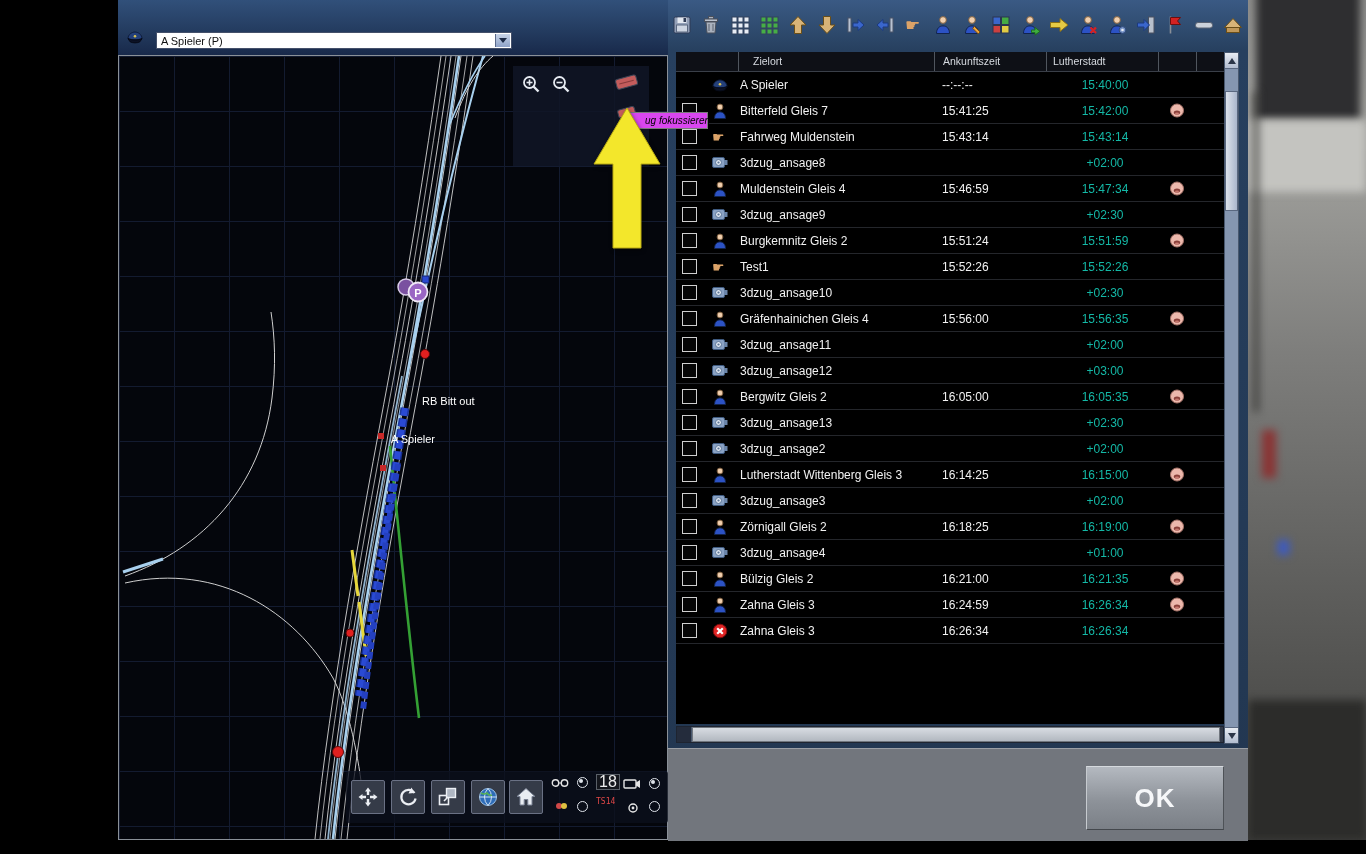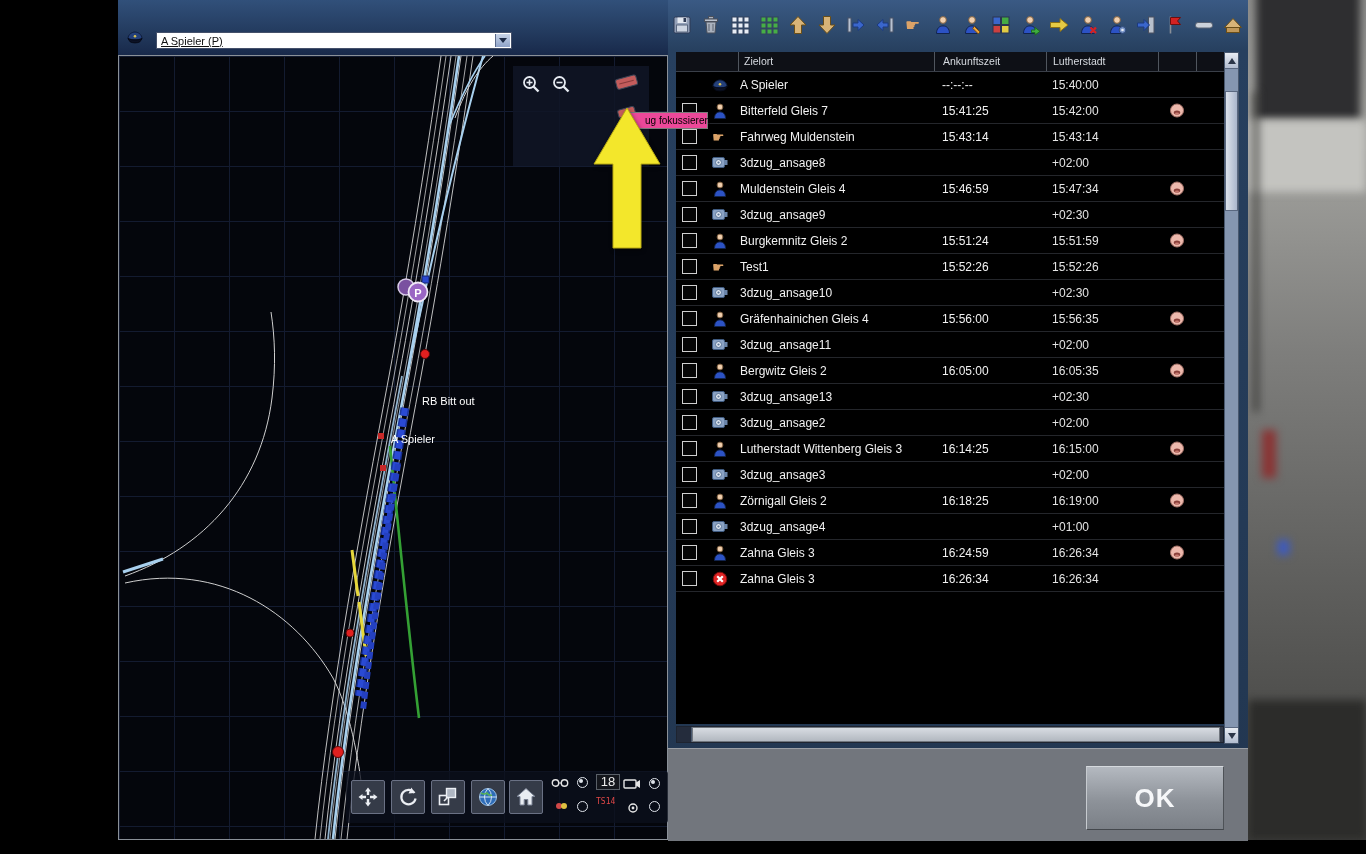--- a/index.html
+++ b/index.html
@@ -2,67 +2,67 @@
 <html><head>
 <meta charset="utf-8">
 <style>
   html,body{margin:0;padding:0;background:#000;}
   body{width:1366px;height:854px;position:relative;overflow:hidden;font-family:"Liberation Sans",sans-serif;}
 
   
   #map-window{position:absolute;left:118px;top:0;width:550px;height:840px;background:#000;}
   #map-header{position:absolute;left:0;top:0;width:550px;height:55px;background:linear-gradient(180deg,#31507a 0%,#243c60 55%,#18294a 100%);}
   #player-badge{position:absolute;left:8px;top:28px;width:22px;height:22px;}
-  #train-select{position:absolute;left:38px;top:32px;width:356px;height:17px;background:#fff;border:1px solid #44506a;font-size:11px;color:#111;line-height:16px;padding-left:4px;box-sizing:border-box;text-decoration:underline;}
+  #train-select{position:absolute;left:38px;top:32px;width:356px;height:17px;background:#fff;border:1px solid #44506a;font-size:11px;color:#111;line-height:16px;padding-left:4px;box-sizing:border-box;}
   #dd-arrow{position:absolute;right:1px;top:1px;width:14px;height:13px;background:linear-gradient(#c8d4e8,#8fa3c8);border-left:1px solid #5a6a8a;display:flex;align-items:center;justify-content:center;}
   #dd-arrow i{width:0;height:0;border-left:4px solid transparent;border-right:4px solid transparent;border-top:5px solid #1c2a46;}
   #map-area{position:absolute;left:0;top:55px;width:550px;height:785px;box-sizing:border-box;border:1px solid #8a9098;background-color:#04060c;
     background-image:linear-gradient(#131b30 1px,transparent 1px),linear-gradient(90deg,#131b30 1px,transparent 1px);
     background-size:55px 55px;}
   #map-svg{position:absolute;left:0;top:0;}
 
   
   #zoom-panel{position:absolute;left:394px;top:10px;width:136px;height:100px;background:rgba(16,22,38,0.87);}
   .zbtn{position:absolute;width:22px;height:22px;cursor:pointer;}
   #zoom-in{left:8px;top:8px;} #zoom-out{left:38px;top:8px;}
   #track-view-btn{position:absolute;left:100px;top:7px;width:28px;height:18px;}
   #focus-train-btn{position:absolute;left:102px;top:38px;width:24px;height:16px;}
 
   
-  #tooltip{position:absolute;left:628px;top:112px;width:80px;height:17px;background:#ec4899;border:1px solid #7a7a7a;font-size:10px;color:#000;line-height:16px;padding-left:16px;box-sizing:border-box;z-index:40;white-space:nowrap;}
+  #tooltip{position:absolute;left:628px;top:112px;width:80px;height:17px;background:#d946ef;border:1px solid #7a7a7a;font-size:10px;color:#000;line-height:16px;padding-left:16px;box-sizing:border-box;z-index:40;white-space:nowrap;font-style:italic;}
   #focus-arrow{position:absolute;left:588px;top:102px;z-index:50;filter:drop-shadow(1px 2px 2px rgba(0,0,0,0.45));}
 
   
   #map-toolbar{position:absolute;left:227px;top:715px;width:322px;height:52px;background:rgba(12,16,28,0.78);border-radius:3px;}
   .mbtn{position:absolute;width:32px;height:32px;top:9px;background:#353b48;border:1px solid #6a7184;border-radius:2px;display:flex;align-items:center;justify-content:center;}
   .radio{position:absolute;width:9px;height:9px;border:1.5px solid #dfe3ea;border-radius:50%;}
   .radio.sel::after{content:'';display:block;width:4px;height:4px;background:#dfe3ea;border-radius:50%;margin:1.1px;}
-  #zoom-valbox{position:absolute;left:250px;top:3px;width:22px;height:14px;background:#14161c;border:1px solid #5a6068;color:#ececec;font-size:13px;text-align:center;line-height:14px;}
+  #zoom-valbox{position:absolute;left:250px;top:3px;width:22px;height:14px;background:#14161c;border:1px solid #5a6068;color:#ececec;font-size:16px;text-align:center;line-height:14px;}
   #ts-label{position:absolute;left:250px;top:26px;color:#e04848;font-size:8px;font-family:"DejaVu Sans Mono",monospace;}
 
   
   #right-window{position:absolute;left:668px;top:0;width:580px;height:840px;background:linear-gradient(180deg,#3a5a84 0%,#27405f 6%,#223650 100%);}
   #main-toolbar{position:absolute;left:3px;top:0;width:576px;height:50px;display:flex;gap:7px;padding-top:14px;box-sizing:border-box;}
   .tbi{width:22px;height:22px;flex:0 0 22px;}
 
   #table-panel{position:absolute;left:8px;top:52px;width:548px;height:672px;background:#000;}
   #table-header{display:flex;height:19px;background:#0e1016;border-bottom:1px solid #3a3f48;align-items:center;}
   .hcell{font-size:10.5px;color:#d6dae0;box-sizing:border-box;height:19px;line-height:19px;}
   .h-cb{width:26px;} .h-icon{width:36px;}
-  .h-name{width:196px;border-left:1px solid #50565e;padding-left:5px;}
+  .h-name{width:196px;border-left:1px solid #50565e;padding-left:14px;}
   .h-ank{width:112px;border-left:1px solid #50565e;padding-left:8px;}
   .h-abf{width:112px;border-left:1px solid #50565e;padding-left:6px;}
   .h-mouth{width:38px;border-left:1px solid #50565e;} .h-extra{flex:1;border-left:1px solid #50565e;}
 
   .trow{display:flex;height:25px;border-bottom:1px solid #24262b;align-items:center;}
   .cb-cell{width:26px;display:flex;justify-content:center;}
   .icon-cell{width:36px;display:flex;justify-content:center;align-items:center;}
   .name-cell{width:196px;font-size:12px;color:#f2f2f2;padding-left:2px;white-space:nowrap;overflow:hidden;box-sizing:border-box;}
   .ank-cell{width:112px;font-size:12px;color:#f2f2f2;padding-left:8px;box-sizing:border-box;}
-  .abf-cell{width:112px;font-size:12px;color:#e5e5e5;padding-left:6px;box-sizing:border-box;}
+  .abf-cell{width:112px;font-size:12px;color:#14b8a6;padding-left:6px;box-sizing:border-box;text-align:center;}
   .mouth-cell{width:38px;display:flex;justify-content:center;align-items:center;}
   .extra-cell{flex:1;}
   .checkbox{width:13px;height:13px;border:1px solid #cfcfcf;background:#050505;display:inline-block;}
 
   
   #vsb{position:absolute;left:556px;top:52px;width:15px;height:692px;background:#8596b0;border:1px solid #49586e;box-sizing:border-box;}
   .sb-btn{position:absolute;left:0;width:13px;height:15px;background:linear-gradient(#e8ecf2,#b2bdd0);border-bottom:1px solid #5a6880;display:flex;align-items:center;justify-content:center;}
   #vsb-up{top:0;} #vsb-down{bottom:0;border-top:1px solid #5a6880;border-bottom:none;}
   .tri-up{width:0;height:0;border-left:4px solid transparent;border-right:4px solid transparent;border-bottom:6px solid #2c3648;}
   .tri-down{width:0;height:0;border-left:4px solid transparent;border-right:4px solid transparent;border-top:6px solid #2c3648;}
@@ -568,20 +568,38 @@
           <div class="abf-cell">+02:00</div>
           <div class="mouth-cell"></div>
           <div class="extra-cell"></div>
         </div>
         <div class="trow">
           <div class="cb-cell">
             <span class="checkbox"></span>
           </div>
           <div class="icon-cell">
             <svg xmlns="http://www.w3.org/2000/svg" width="18" height="18" viewBox="0 0 18 18">
+              <rect x="1.5" y="3.5" width="12" height="10" rx="1.5" fill="#8aa2c4" stroke="#3e5a80"></rect>
+              <circle cx="7.5" cy="8.5" r="3" fill="#dfe6f0" stroke="#5a7496"></circle>
+              <circle cx="7.5" cy="8.5" r="1.1" fill="#5a7496"></circle>
+              <rect x="13" y="6" width="3.5" height="5" fill="#6a84a8"></rect>
+            </svg>
+          </div>
+          <div class="name-cell">3dzug_ansage12</div>
+          <div class="ank-cell"></div>
+          <div class="abf-cell">+03:00</div>
+          <div class="mouth-cell"></div>
+          <div class="extra-cell"></div>
+        </div>
+        <div class="trow">
+          <div class="cb-cell">
+            <span class="checkbox"></span>
+          </div>
+          <div class="icon-cell">
+            <svg xmlns="http://www.w3.org/2000/svg" width="18" height="18" viewBox="0 0 18 18">
               <circle cx="9" cy="5" r="2.9" fill="#f0cfae" stroke="#7a5c3e"></circle>
               <path d="M3.5 16.5 c0 -4.4 2.3 -6.6 5.5 -6.6 s5.5 2.2 5.5 6.6 z" fill="#2c52c4" stroke="#12244e"></path>
             </svg>
           </div>
           <div class="name-cell">Bergwitz Gleis 2</div>
           <div class="ank-cell">16:05:00</div>
           <div class="abf-cell">16:05:35</div>
           <div class="mouth-cell">
             <svg xmlns="http://www.w3.org/2000/svg" width="18" height="18" viewBox="0 0 18 18">
               <circle cx="9" cy="8.5" r="6.5" fill="#ecb8ac" stroke="#a8746a"></circle>
@@ -698,20 +716,42 @@
               <rect x="1.5" y="3.5" width="12" height="10" rx="1.5" fill="#8aa2c4" stroke="#3e5a80"></rect>
               <circle cx="7.5" cy="8.5" r="3" fill="#dfe6f0" stroke="#5a7496"></circle>
               <circle cx="7.5" cy="8.5" r="1.1" fill="#5a7496"></circle>
               <rect x="13" y="6" width="3.5" height="5" fill="#6a84a8"></rect>
             </svg>
           </div>
           <div class="name-cell">3dzug_ansage4</div>
           <div class="ank-cell"></div>
           <div class="abf-cell">+01:00</div>
           <div class="mouth-cell"></div>
+          <div class="extra-cell"></div>
+        </div>
+        <div class="trow">
+          <div class="cb-cell">
+            <span class="checkbox"></span>
+          </div>
+          <div class="icon-cell">
+            <svg xmlns="http://www.w3.org/2000/svg" width="18" height="18" viewBox="0 0 18 18">
+              <circle cx="9" cy="5" r="2.9" fill="#f0cfae" stroke="#7a5c3e"></circle>
+              <path d="M3.5 16.5 c0 -4.4 2.3 -6.6 5.5 -6.6 s5.5 2.2 5.5 6.6 z" fill="#2c52c4" stroke="#12244e"></path>
+            </svg>
+          </div>
+          <div class="name-cell">Bülzig Gleis 2</div>
+          <div class="ank-cell">16:21:00</div>
+          <div class="abf-cell">16:21:35</div>
+          <div class="mouth-cell">
+            <svg xmlns="http://www.w3.org/2000/svg" width="18" height="18" viewBox="0 0 18 18">
+              <circle cx="9" cy="8.5" r="6.5" fill="#ecb8ac" stroke="#a8746a"></circle>
+              <ellipse cx="9" cy="10.5" rx="3.2" ry="2.1" fill="#8a403a"></ellipse>
+              <ellipse cx="9" cy="11.4" rx="2" ry="1" fill="#c87a70"></ellipse>
+            </svg>
+          </div>
           <div class="extra-cell"></div>
         </div>
         <div class="trow">
           <div class="cb-cell">
             <span class="checkbox"></span>
           </div>
           <div class="icon-cell">
             <svg xmlns="http://www.w3.org/2000/svg" width="18" height="18" viewBox="0 0 18 18">
               <circle cx="9" cy="5" r="2.9" fill="#f0cfae" stroke="#7a5c3e"></circle>
               <path d="M3.5 16.5 c0 -4.4 2.3 -6.6 5.5 -6.6 s5.5 2.2 5.5 6.6 z" fill="#2c52c4" stroke="#12244e"></path>

